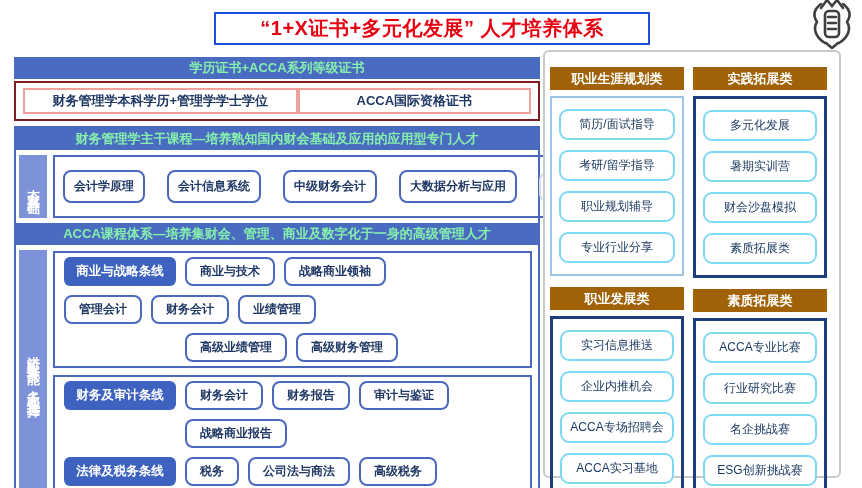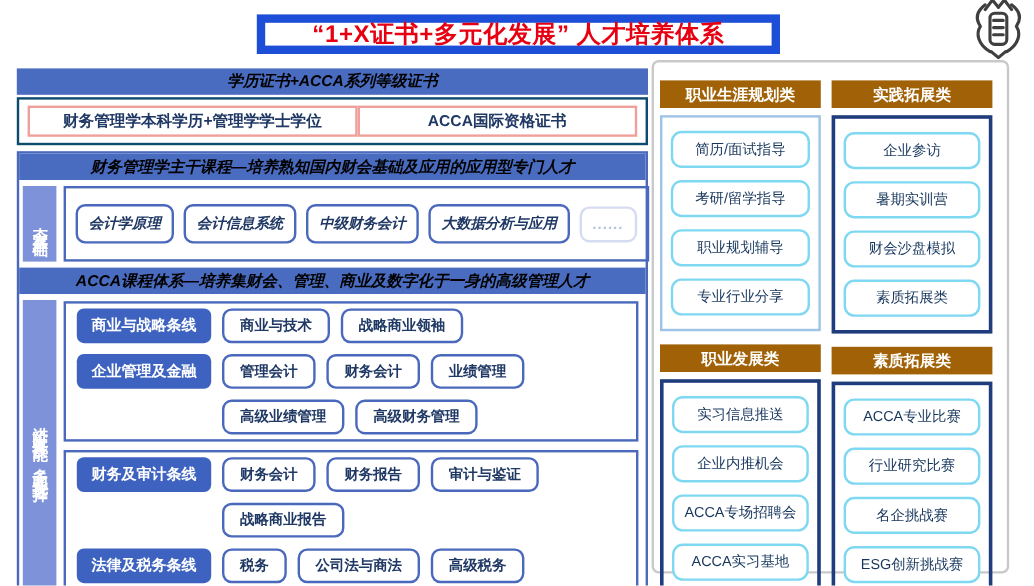--- a/index.html
+++ b/index.html
@@ -3,60 +3,60 @@
 <meta charset="utf-8">
 <style>
   html,body{margin:0;padding:0;}
   body{
     width:862px;height:488px;position:relative;background:#ffffff;overflow:hidden;
     font-family:"Liberation Sans","DejaVu Sans",sans-serif;
   }
   
   .title-box{
     position:absolute;left:214px;top:12px;width:436px;height:33px;
-    border:7px solid #1d4ed8;background:#fff;
+    border:2px solid #1d4ed8;background:#fff;
     display:flex;align-items:center;justify-content:center;box-sizing:border-box;
   }
   .title-text{color:#e60012;font-size:20px;font-weight:bold;white-space:nowrap;letter-spacing:.5px;}
   .seal{position:absolute;right:6px;top:-4px;width:48px;height:54px;}
   
   .bar{
-    background:#4a6cc0;color:#000000;font-weight:bold;font-size:13px;
-    text-align:center;padding:3px 0;line-height:16px;font-style:italic;
+    background:#4a6cc0;color:#86efac;font-weight:bold;font-size:13px;
+    text-align:center;padding:3px 0;line-height:16px;
   }
   .pill{
     border:2px solid #4a69bd;border-radius:8px;background:#fff;
     color:#1f3864;font-weight:bold;font-size:12px;
     padding:6px 9px;white-space:nowrap;box-sizing:border-box;
   }
   .pill.muted{border-color:#d6dcf0;color:#b9c0d6;letter-spacing:1px;}
   
   .left-panel{position:absolute;left:14px;top:57px;width:526px;}
   .cert-wrap{
-    border:2px solid #0c4a6e;margin-top:2px;padding:5px 7px;
+    border:2px solid #7f1d1d;margin-top:2px;padding:5px 7px;
     display:flex;gap:0;box-sizing:border-box;align-items:flex-end;
   }
   .cert-box{
     border:2px solid #f0a09a;height:26px;display:flex;align-items:center;justify-content:center;
     color:#1f3864;font-weight:bold;font-size:13px;box-sizing:border-box;white-space:nowrap;
   }
   .cert-box.c0{flex:1.18;}
   .cert-box.c1{flex:1;}
   .main-box{border:2px solid #4a69bd;margin-top:5px;box-sizing:border-box;}
   .row{display:flex;align-items:stretch;}
   .vlabel{
     writing-mode:vertical-rl;text-orientation:upright;
     background:#7d92d8;color:#fff;font-weight:bold;font-size:13px;letter-spacing:3px;
     width:28px;display:flex;align-items:center;justify-content:center;
     margin:5px 0 5px 3px;flex:none;line-height:28px;
   }
   .vlabel.short{letter-spacing:4px;}
   .foundation-box{
     flex:1;border:2px solid #4a69bd;margin:5px 6px 5px 6px;
-    display:flex;align-items:center;gap:8px;padding:13px 8px;box-sizing:border-box;font-style:italic;
+    display:flex;align-items:center;gap:22px;padding:13px 8px;box-sizing:border-box;
   }
   .adv-content{flex:1;display:flex;flex-direction:column;gap:7px;margin:6px 6px;}
   .group-box{
     border:2px solid #4a69bd;padding:4px 6px;display:flex;flex-direction:column;gap:9px;
     box-sizing:border-box;
   }
   .course-row{display:flex;align-items:center;gap:9px;padding-left:3px;}
   .course-row .pill{padding:4px 13px;}
   .tag{
     background:#3e62c0;color:#fff;font-weight:bold;font-size:12.5px;
@@ -136,21 +136,20 @@
       <div class="vlabel">进阶实务技能，多元职业选择</div>
       <div class="adv-content">
 
         <div class="group-box">
           <div class="course-row">
             <span class="tag">商业与战略条线</span>
             <span class="pill">商业与技术</span>
             <span class="pill">战略商业领袖</span>
           </div>
           <div class="course-row">
-            <span class="tag">企业管理及金融</span>
             <span class="pill">管理会计</span>
             <span class="pill">财务会计</span>
             <span class="pill">业绩管理</span>
           </div>
           <div class="course-row">
             <span class="spacer"></span>
             <span class="pill">高级业绩管理</span>
             <span class="pill">高级财务管理</span>
           </div>
         </div>
@@ -202,21 +201,21 @@
           <div class="rp-pill">ACCA专场招聘会</div>
           <div class="rp-pill">ACCA实习基地</div>
         </div>
       </div>
     </div>
 
     <div class="rp-col">
       <div class="cat">
         <div class="cat-header">实践拓展类</div>
         <div class="cat-box dark">
-          <div class="rp-pill">企业参访</div>
+          <div class="rp-pill">多元化发展</div>
           <div class="rp-pill">暑期实训营</div>
           <div class="rp-pill">财会沙盘模拟</div>
           <div class="rp-pill">素质拓展类</div>
         </div>
       </div>
       <div class="cat">
         <div class="cat-header">素质拓展类</div>
         <div class="cat-box dark">
           <div class="rp-pill">ACCA专业比赛</div>
           <div class="rp-pill">行业研究比赛</div>

